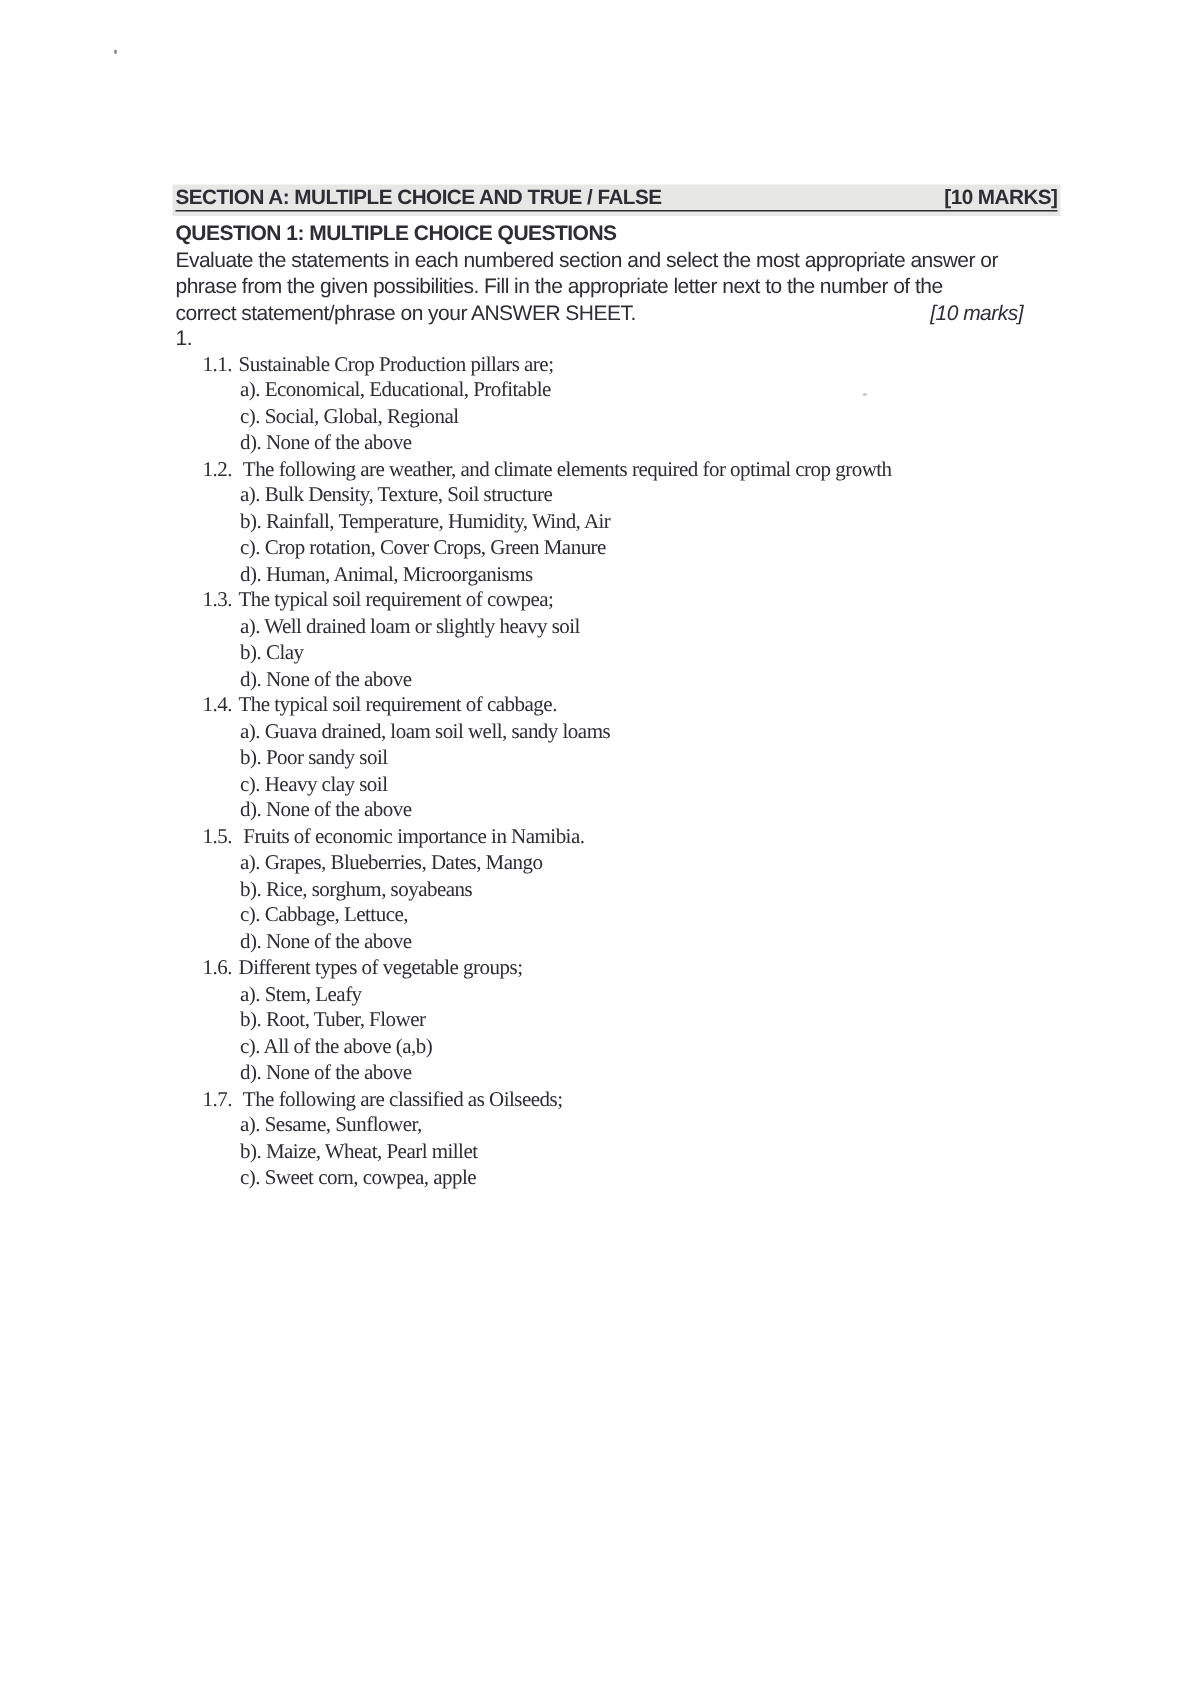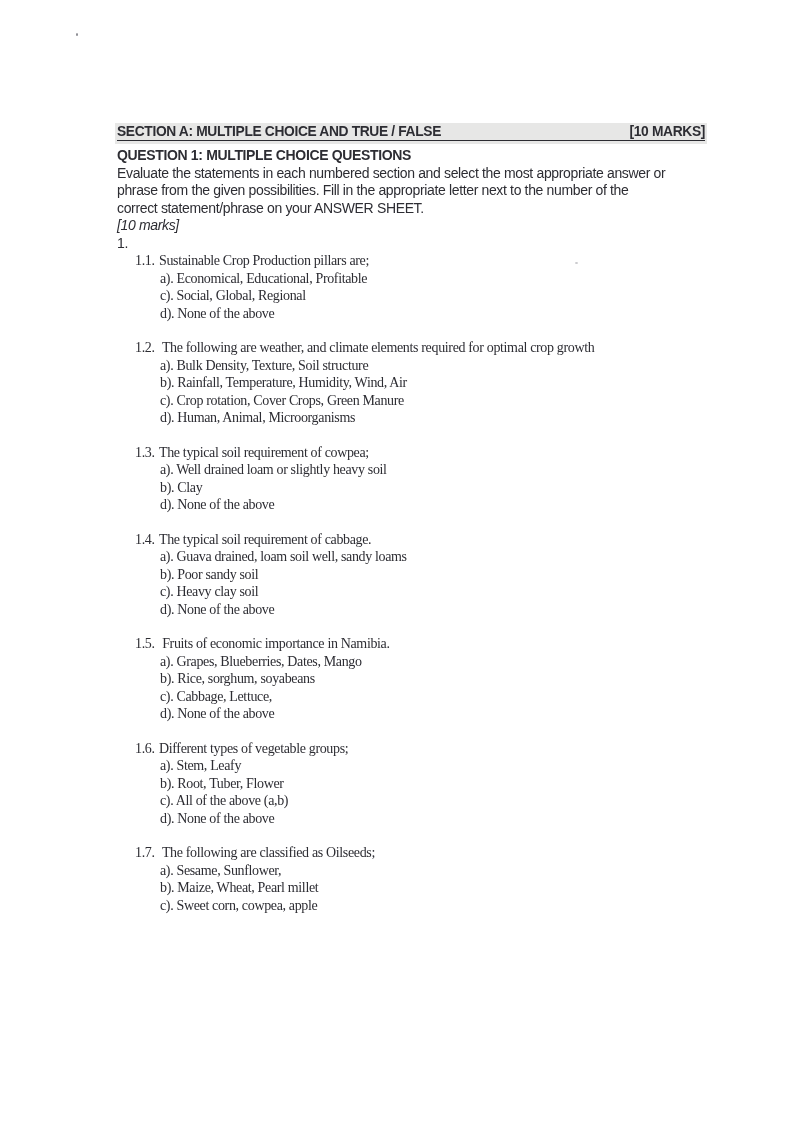--- a/index.html
+++ b/index.html
@@ -38,30 +38,29 @@
   }
   .q1-header {
     font-weight: bold;
     white-space: pre;
   }
   .intro-line { white-space: pre; }
   .intro-last {
     display: flex;
     justify-content: space-between;
     align-items: baseline;
-    flex-direction: column;
   }
   .marks-note {
     font-style: italic;
     padding-right: 22px;
     white-space: pre;
   }
   .list-number { white-space: pre; }
   .question-group { margin-left: 18px; font-family: Liberation Serif, serif; }
-  .question-group.gap { margin-top: 17px; }
+  .question-group.gap { }
   .q-line { white-space: pre; }
   .q-num { display: inline-block; min-width: 24px; }
   .option { margin-left: 25px; white-space: pre; }
   .page-number {
     position: absolute;
     left: 117px;
     top: 1008px;
     width: 587px;
     text-align: center;
     font-size: 14px;

